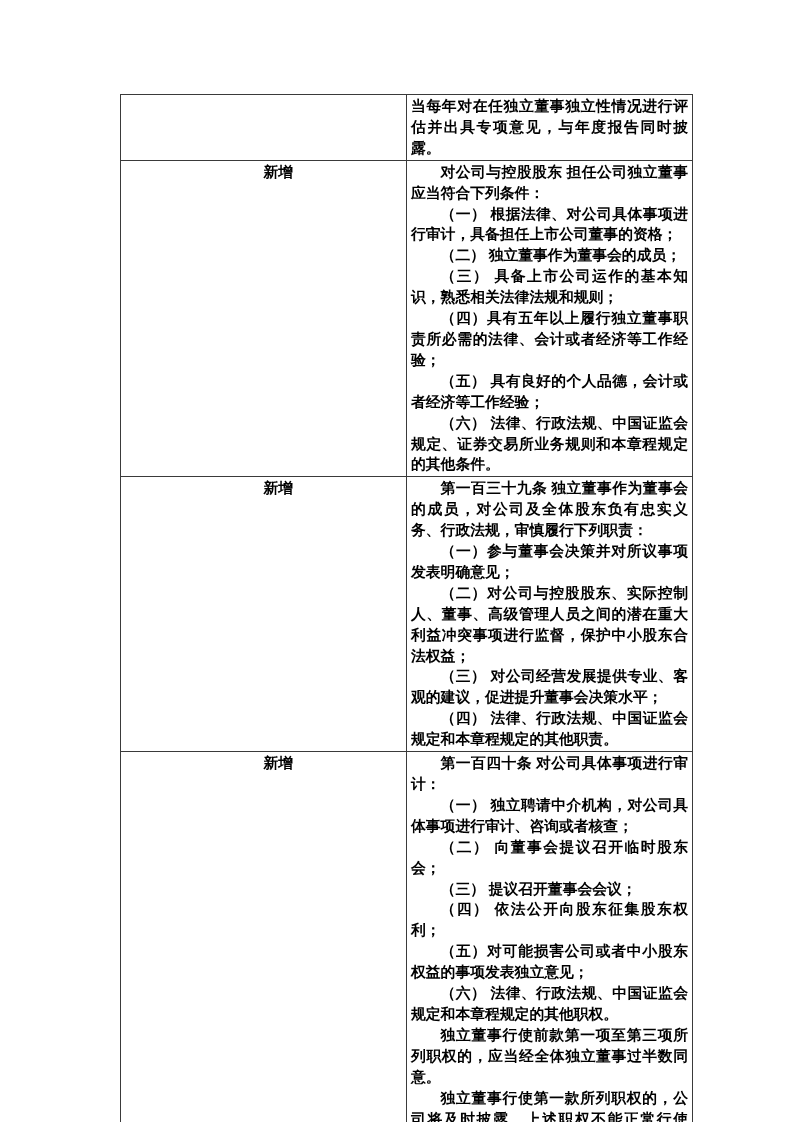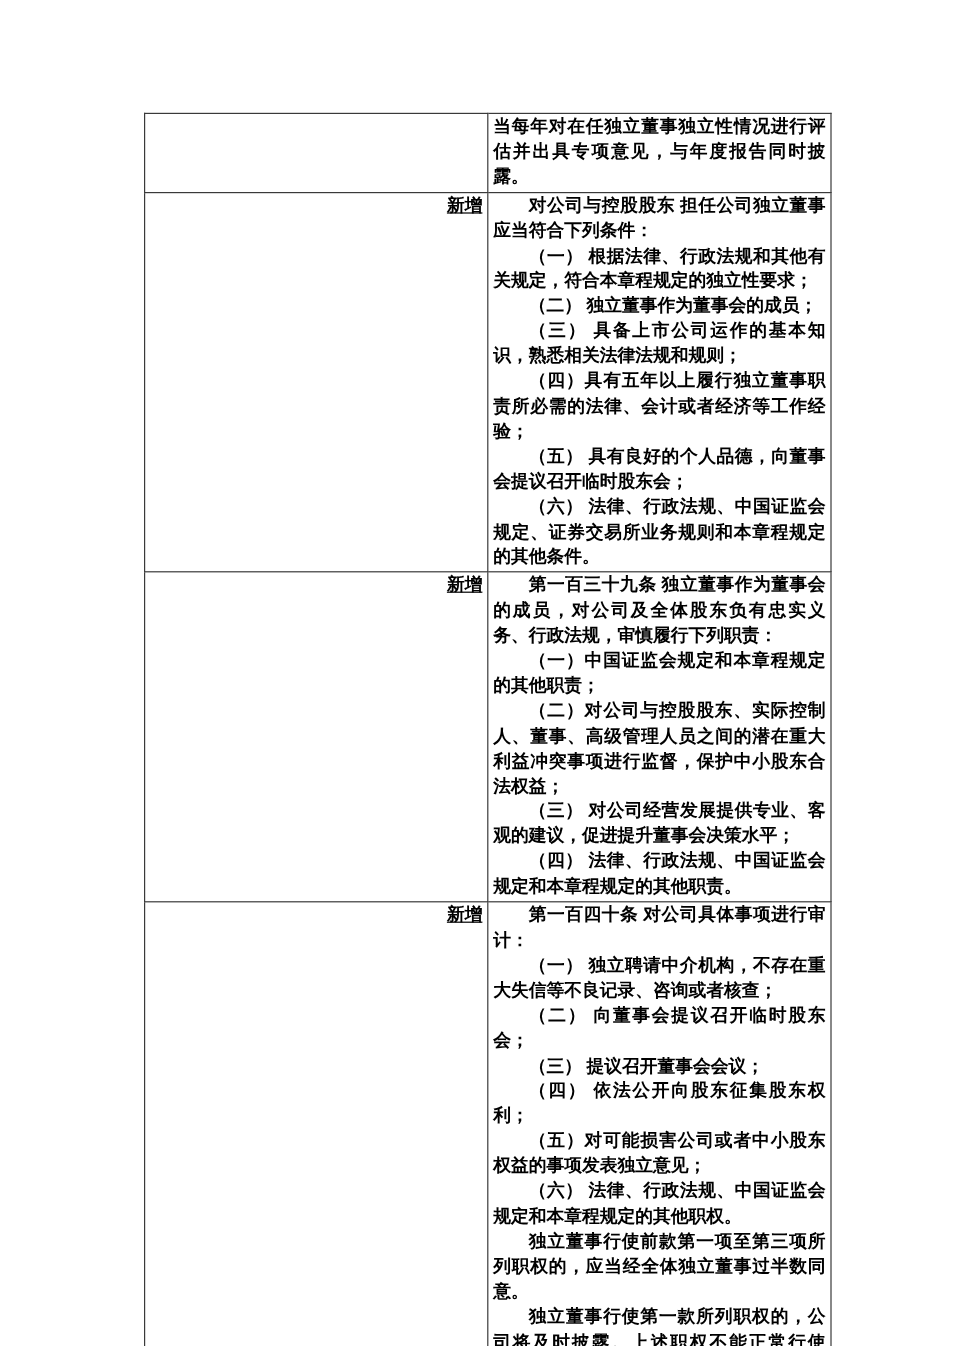--- a/index.html
+++ b/index.html
@@ -36,21 +36,21 @@
     font-size: 14.8px;
     line-height: 20.9px;
     font-weight: bold;
     color: #000000;
     text-align: justify;
     text-indent: 2em;
   }
   
   .doc-table p.flush { text-indent: 0; }
   
-  td.cell-left p { text-align: right; text-decoration: underline; }
+  td.cell-left p { text-align: center; }
 </style>
 </head>
 <body>
 
 <div class="page">
   <table class="doc-table">
 
     <tbody>
         <tr>
       <td class="cell-left">
@@ -60,49 +60,49 @@
         <p class="flush">当每年对在任独立董事独立性情况进行评估并出具专项意见，与年度报告同时披露。</p>
       </td>
     </tr>
 
     <tr>
       <td class="cell-left">
         <p>新增</p>
       </td>
       <td class="cell-right">
         <p>对公司与控股股东 担任公司独立董事应当符合下列条件：</p>
-        <p>（一） 根据法律、行政法规和其他有关规定，符合本章程规定的独立性要求；</p>
+        <p>（一） 根据法律、对公司具体事项进行审计，具备担任上市公司董事的资格；</p>
         <p>（二） 独立董事作为董事会的成员；</p>
         <p>（三） 具备上市公司运作的基本知识，熟悉相关法律法规和规则；</p>
         <p>（四）具有五年以上履行独立董事职责所必需的法律、会计或者经济等工作经验；</p>
-        <p>（五） 具有良好的个人品德，向董事会提议召开临时股东会；</p>
+        <p>（五） 具有良好的个人品德，会计或者经济等工作经验；</p>
         <p>（六） 法律、行政法规、中国证监会规定、证券交易所业务规则和本章程规定的其他条件。</p>
       </td>
     </tr>
 
     <tr>
       <td class="cell-left">
         <p>新增</p>
       </td>
       <td class="cell-right">
         <p>第一百三十九条 独立董事作为董事会的成员，对公司及全体股东负有忠实义务、行政法规，审慎履行下列职责：</p>
-        <p>（一）中国证监会规定和本章程规定的其他职责；</p>
+        <p>（一）参与董事会决策并对所议事项发表明确意见；</p>
         <p>（二）对公司与控股股东、实际控制人、董事、高级管理人员之间的潜在重大利益冲突事项进行监督，保护中小股东合法权益；</p>
         <p>（三） 对公司经营发展提供专业、客观的建议，促进提升董事会决策水平；</p>
         <p>（四） 法律、行政法规、中国证监会规定和本章程规定的其他职责。</p>
       </td>
     </tr>
 
     <tr>
       <td class="cell-left">
         <p>新增</p>
       </td>
       <td class="cell-right">
         <p>第一百四十条 对公司具体事项进行审计：</p>
-        <p>（一） 独立聘请中介机构，不存在重大失信等不良记录、咨询或者核查；</p>
+        <p>（一） 独立聘请中介机构，对公司具体事项进行审计、咨询或者核查；</p>
         <p>（二） 向董事会提议召开临时股东会；</p>
         <p>（三） 提议召开董事会会议；</p>
         <p>（四） 依法公开向股东征集股东权利；</p>
         <p>（五）对可能损害公司或者中小股东权益的事项发表独立意见；</p>
         <p>（六） 法律、行政法规、中国证监会规定和本章程规定的其他职权。</p>
         <p>独立董事行使前款第一项至第三项所列职权的，应当经全体独立董事过半数同意。</p>
         <p>独立董事行使第一款所列职权的，公司将及时披露。上述职权不能正常行使的，公</p>
       </td>
     </tr>
 

